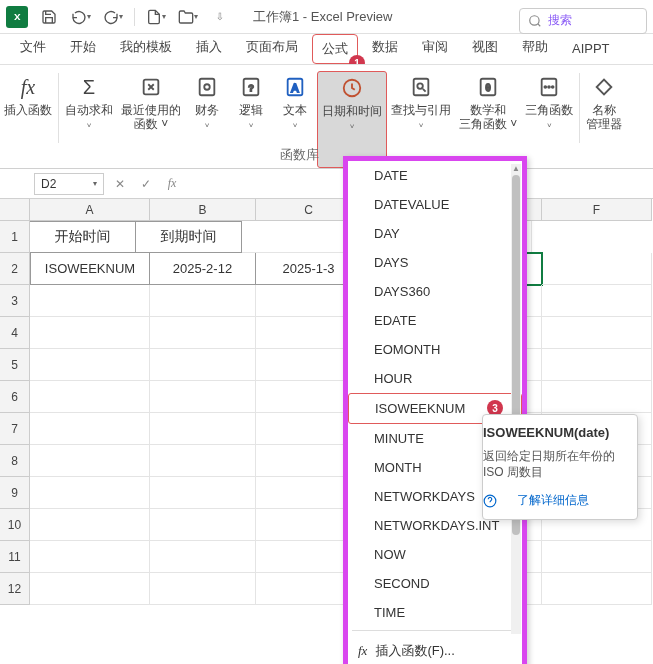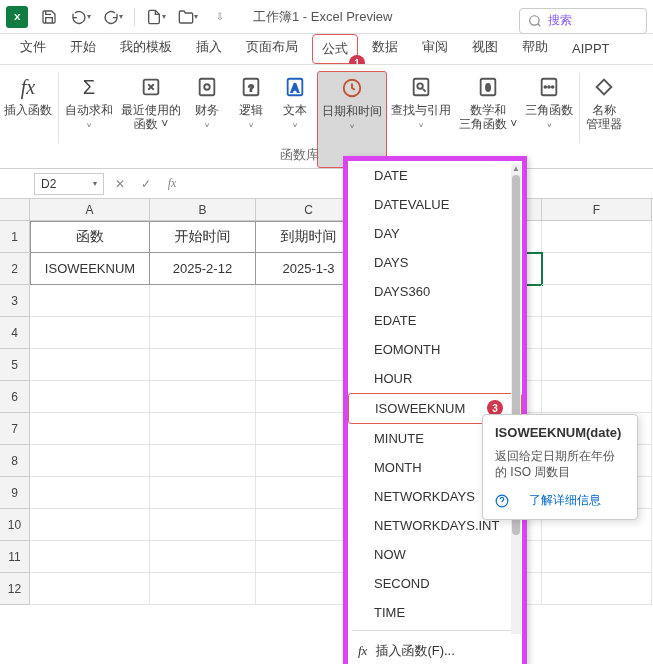--- a/index.html
+++ b/index.html
@@ -52,21 +52,21 @@
   
   .dropdown { position: absolute; left: 343px; top: 156px; width: 184px; background: #fff; border: 5px solid #d946ef; box-shadow: 2px 2px 6px rgba(0,0,0,0.2); z-index: 50; }
   .dropdown-item { padding: 7px 26px; font-size: 13px; cursor: pointer; color: #333; }
   .dropdown-item.highlight { border: 1.5px solid #e05a5a; border-radius: 3px; position: relative; }
   .dropdown-sep { height: 1px; background: #ddd; margin: 3px 4px; }
   .dropdown-foot { display: flex; align-items: center; gap: 8px; padding: 8px 10px; font-size: 13px; color: #333; cursor: pointer; }
   .dropdown-scroll { position: absolute; right: 1px; top: 3px; bottom: 34px; width: 10px; background: #f0f0f0; }
   .dropdown-thumb { width: 8px; background: #c0c0c0; border-radius: 4px; margin: 1px auto; }
   
   
-  .tooltip { position: absolute; left: 482px; top: 414px; width: 156px; background: #fff; border: 1px solid #ccc; border-radius: 4px; box-shadow: 2px 2px 8px rgba(0,0,0,0.15); padding: 10px 12px; font-size: 12px; z-index: 60; }
+  .tooltip { position: absolute; left: 482px; top: 414px; width: 156px; background: #fff; border: 1px solid #ccc; border-radius: 4px; box-shadow: 2px 2px 8px rgba(0,0,0,0.15); padding: 10px 0; font-size: 12px; z-index: 60; }
   .tooltip-title { font-weight: bold; margin-bottom: 8px; font-size: 13px; }
   .tooltip-desc { color: #555; line-height: 16px; margin-bottom: 12px; }
   .tooltip-link { color: #0066cc; display: flex; align-items: center; gap: 20px; cursor: pointer; }
 </style>
 </head>
 <body>
 
 <div class="titlebar">
   <div class="app-icon">
     <svg viewBox="0 0 24 24" fill="#fff">
@@ -262,21 +262,20 @@
   <div class="colheads">
     <div class="colhead" style="width:120px;">A</div>
     <div class="colhead" style="width:106px;">B</div>
     <div class="colhead" style="width:106px;">C</div>
     <div class="colhead" style="width:180px;"></div>
     <div class="colhead" style="width:110px;">F</div>
   </div>
   <div class="rows" id="rows">
       <div class="row">
         <div class="rowhead" style="height: 32px;">1</div>
-        <div class="cell hdr" style="width: 120px; height: 32px; border-left: 1px solid rgb(153, 153, 153);">函数</div>
         <div class="cell hdr" style="width: 106px; height: 32px;">开始时间</div>
         <div class="cell hdr" style="width: 106px; height: 32px;">到期时间</div>
         <div class="cell" style="width: 180px; height: 32px;"></div>
         <div class="cell" style="width: 110px; height: 32px;"></div>
       </div>
       <div class="row">
         <div class="rowhead" style="height: 32px;">2</div>
         <div class="cell dat" style="width: 120px; height: 32px; border-left: 1px solid rgb(153, 153, 153);">ISOWEEKNUM</div>
         <div class="cell dat" style="width: 106px; height: 32px;">2025-2-12</div>
         <div class="cell dat" style="width: 106px; height: 32px;">2025-1-3</div>

